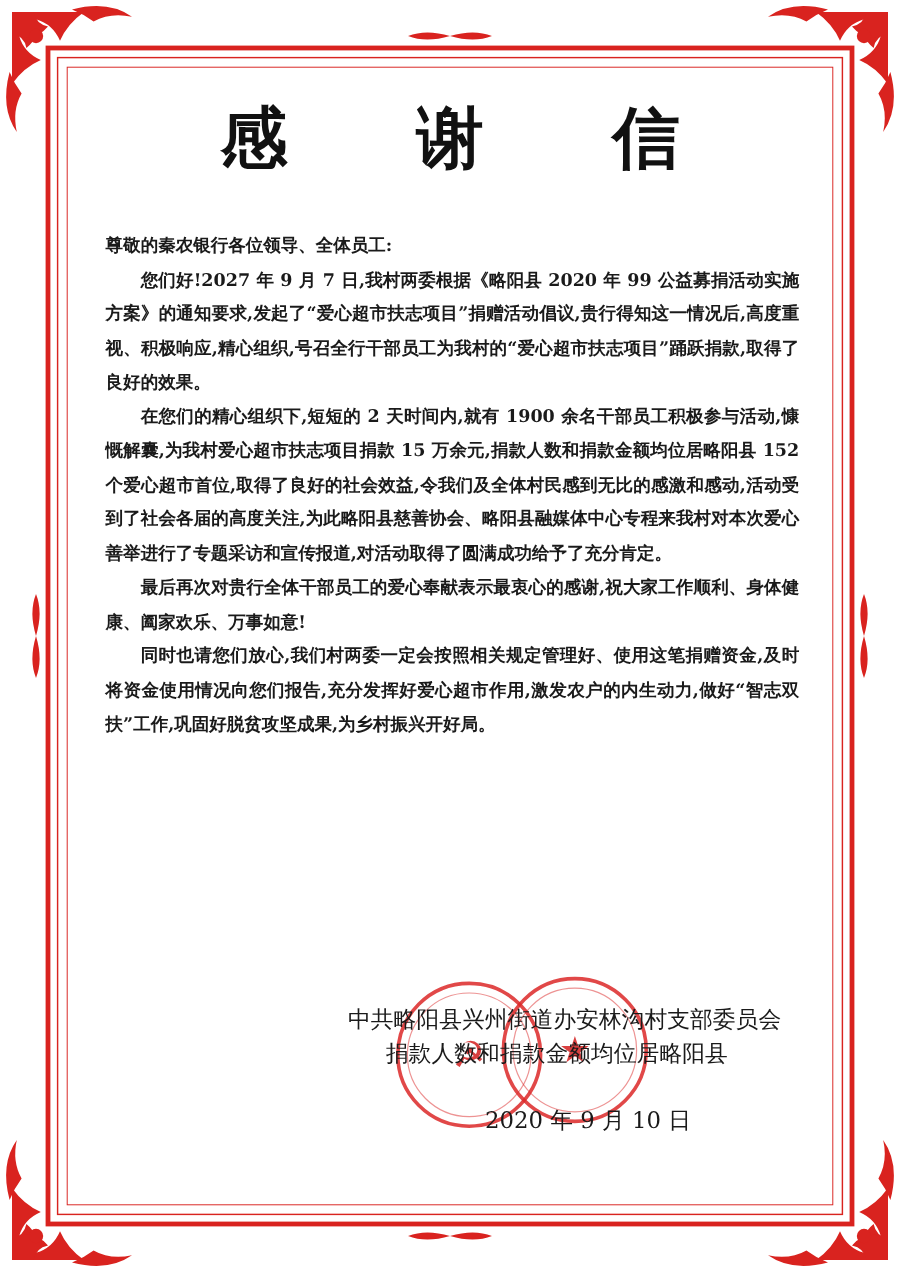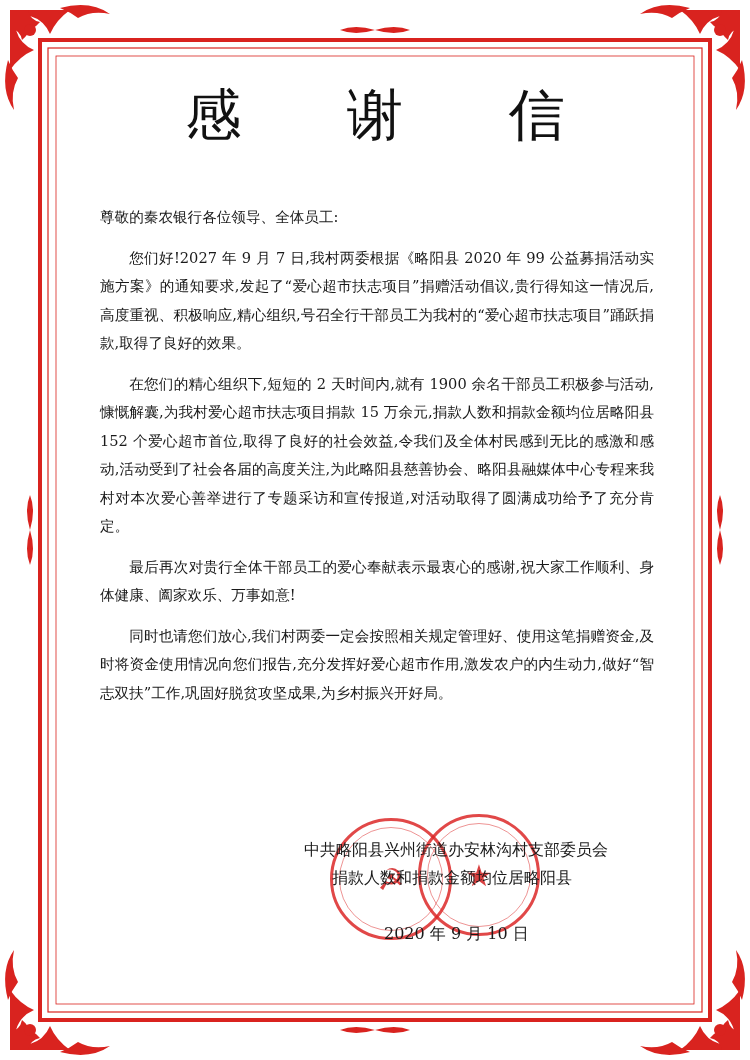--- a/index.html
+++ b/index.html
@@ -1,23 +1,23 @@
 <!DOCTYPE html>
 <html><head>
 <meta charset="utf-8">
 <style>
   html, body { margin: 0; padding: 0; background: #ffffff; }
   body { width: 750px; height: 1060px; position: relative; overflow: hidden; font-family: "DejaVu Serif", "Liberation Serif", serif; color: #1a1a1a; }
   .frame { position: absolute; inset: 0; }
   .frame svg { position: absolute; left: 0; top: 0; }
-  .title { position: absolute; top: 78px; left: 0; width: 750px; text-align: center; font-family: "DejaVu Serif", serif; font-weight: normal; font-size: 56px; letter-spacing: 44px; padding-left: 44px; box-sizing: border-box; color: #111; }
+  .title { position: absolute; top: 78px; left: 0; width: 750px; text-align: center; font-family: "DejaVu Serif", serif; font-weight: bold; font-size: 56px; letter-spacing: 44px; padding-left: 44px; box-sizing: border-box; color: #111; }
   .content { position: absolute; left: 88px; top: 191px; width: 578px; font-size: 14.6px; line-height: 28.5px; text-align: justify; }
-  .content p { margin: 12px; }
+  .content p { margin: 0; font-weight: bold; }
   .content p.indent { text-indent: 2em; }
-  .signature { position: absolute; left: 304px; top: 836px; width: 320px; font-size: 16px; line-height: 28px; }
+  .signature { position: absolute; left: 290px; top: 836px; width: 320px; font-size: 19px; line-height: 28px; text-align: center; }
   .signature .line { white-space: nowrap; }
   .sig1 { padding-left: 0; }
   .sig2 { padding-left: 28px; }
   .sig3 { padding-left: 80px; margin-top: 28px; }
   .seal { position: absolute; width: 122px; height: 122px; border-radius: 50%; border: 3px solid rgba(220,40,40,0.85); box-sizing: border-box; }
   .seal .inner { position: absolute; inset: 6px; border-radius: 50%; border: 1px solid rgba(220,40,40,0.5); }
   .seal .star { position: absolute; left: 50%; top: 50%; transform: translate(-50%,-50%); color: rgba(210,30,30,0.85); font-size: 30px; }
   .seal1 { left: 330px; top: 818px; }
   .seal2 { left: 418px; top: 814px; }
 </style>

